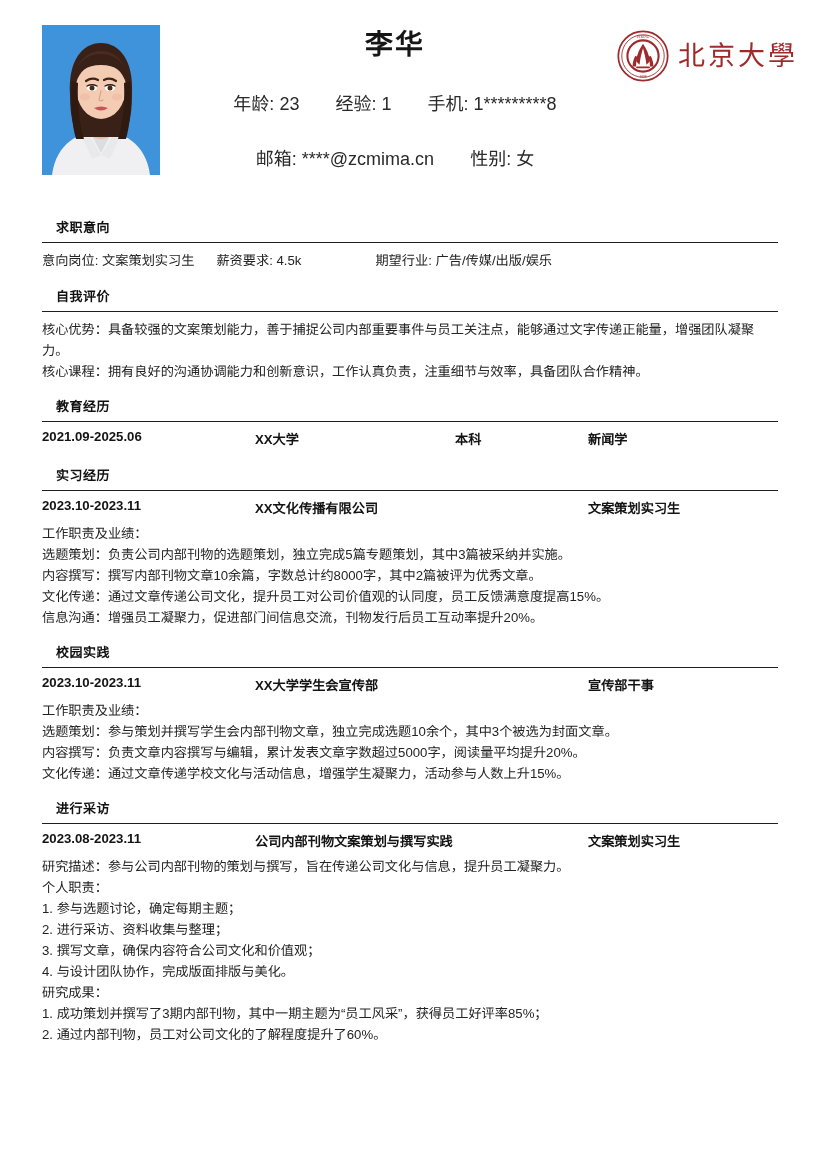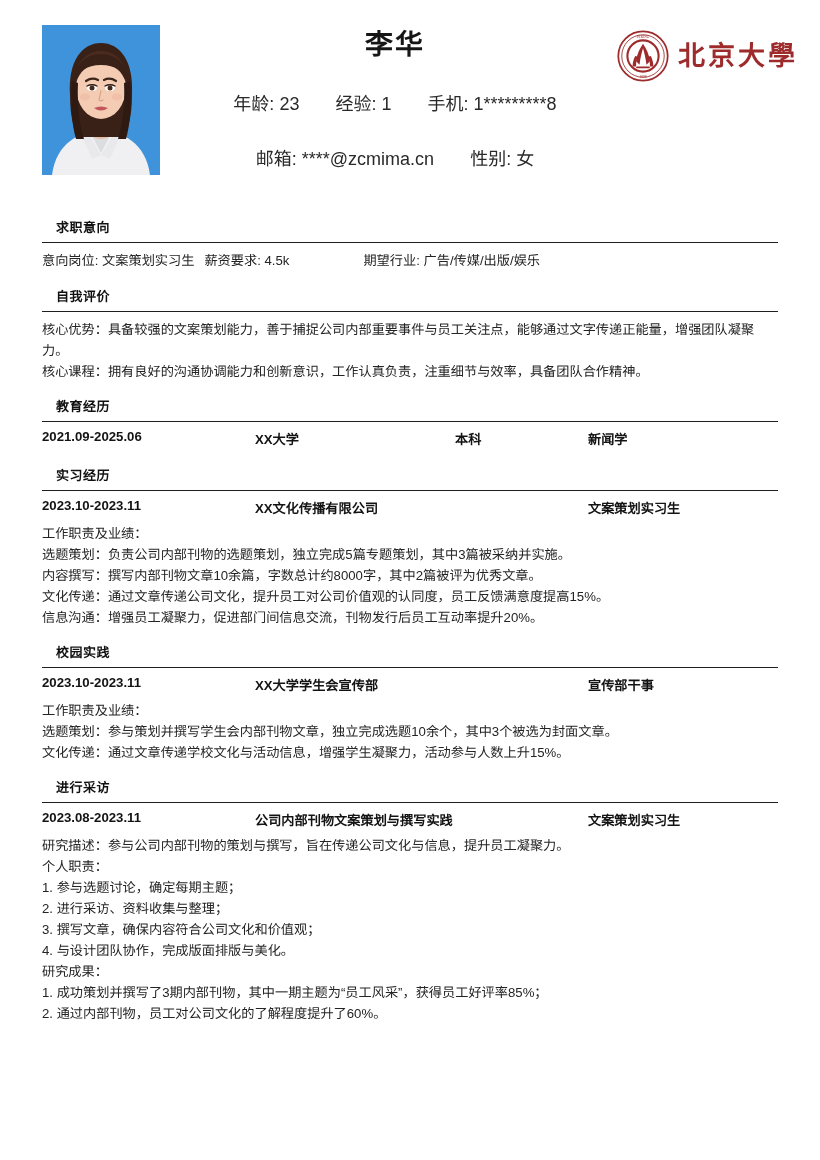--- a/index.html
+++ b/index.html
@@ -69,21 +69,21 @@
     right: 22px;
     top: 30px;
     display: flex;
     align-items: center;
     gap: 9px;
   }
   .seal { width: 52px; height: 52px; display: block; }
   .school-name {
     font-family: "Liberation Serif", "DejaVu Serif", serif;
     font-size: 27px;
-    font-weight: bold;
+    font-weight: normal;
     color: #9e2b2b;
     letter-spacing: 3px;
     line-height: 1;
   }
 
   
   .section { padding: 0 42px; }
   .section-title {
     font-size: 13px;
     font-weight: bold;
@@ -107,21 +107,21 @@
 
   
   .intent-row {
     font-size: 13.2px;
     line-height: 22px;
     color: #242424;
     display: flex;
     align-items: baseline;
   }
   .intent-cell { white-space: nowrap; }
-  .intent-cell + .intent-cell { margin-left: 10px; }
+  .intent-cell + .intent-cell { margin-left: 22px; }
   .intent-cell.industry { margin-left: 74px; }
 
   
   .entry-row {
     position: relative;
     height: 22px;
     font-size: 13.2px;
     font-weight: bold;
     color: #131313;
     margin-bottom: 3px;
@@ -289,20 +289,21 @@
     <div class="section-title">校园实践</div>
     <div class="rule"></div>
     <div class="entry-row">
       <span class="col-date">2023.10-2023.11</span>
       <span class="col-org">XX大学学生会宣传部</span>
       <span class="col-role">宣传部干事</span>
     </div>
     <div class="entry-body">
       <p class="body-line">工作职责及业绩：</p>
       <p class="body-line">选题策划：参与策划并撰写学生会内部刊物文章，独立完成选题10余个，其中3个被选为封面文章。</p>
+      <p class="body-line">内容撰写：负责文章内容撰写与编辑，累计发表文章字数超过5000字，阅读量平均提升20%。</p>
       <p class="body-line">文化传递：通过文章传递学校文化与活动信息，增强学生凝聚力，活动参与人数上升15%。</p>
     </div>
   </div>
 
   <div class="section section-spacer-top">
     <div class="section-title">进行采访</div>
     <div class="rule"></div>
     <div class="entry-row">
       <span class="col-date">2023.08-2023.11</span>
       <span class="col-org">公司内部刊物文案策划与撰写实践</span>

